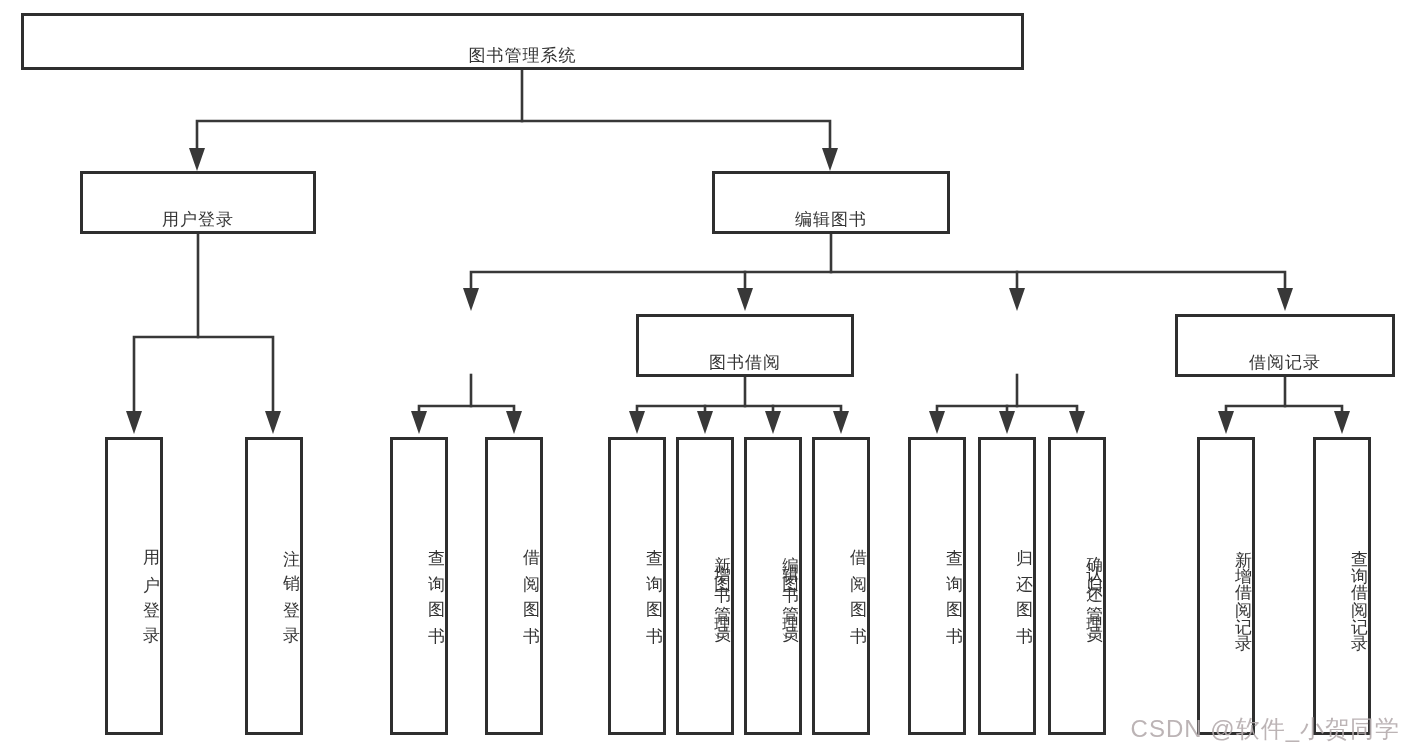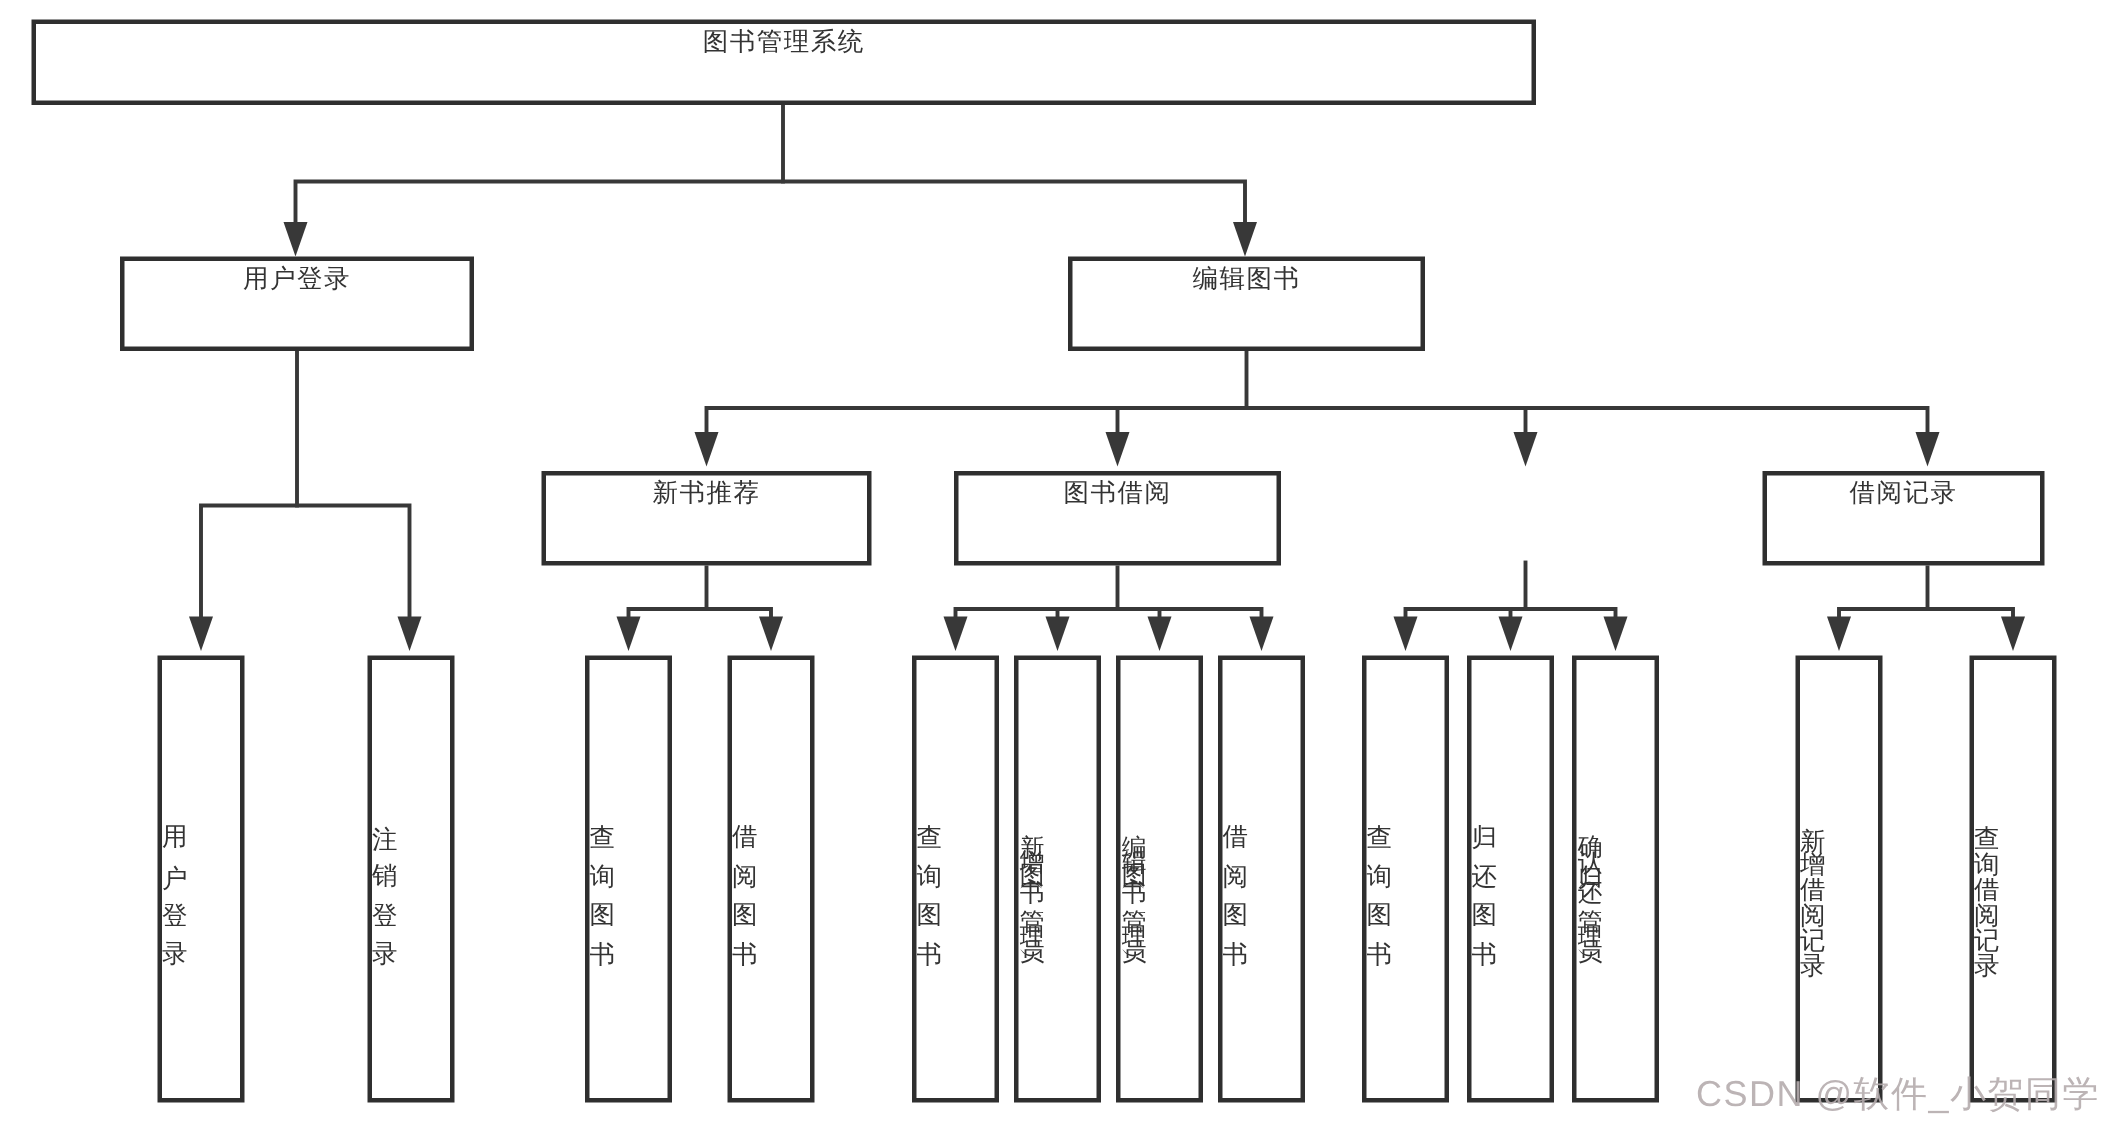--- a/index.html
+++ b/index.html
@@ -20,21 +20,21 @@
     left: 0;
     top: 0;
     z-index: 0;
   }
   .node {
     position: absolute;
     box-sizing: border-box;
     background: #ffffff;
     border: 3px solid #2f2f2f;
     display: flex;
-    align-items: flex-start;
+    align-items: flex-end;
     justify-content: center;
     color: #333333;
     font-size: 17px;
     letter-spacing: 1px;
     z-index: 1;
     white-space: nowrap;
   }
   .hnode { height: 63px; }
   .leaf {
     top: 437px;
@@ -128,27 +128,24 @@
     <span>图书管理系统</span>
   </div>
 
   <div class="node hnode" style="left:80px; top:171px; width:236px;">
     <span>用户登录</span>
   </div>
   <div class="node hnode" style="left:712px; top:171px; width:238px;">
     <span>编辑图书</span>
   </div>
 
-  <div class="node hnode" style="left:361px; top:314px; width:220px;">
-    <span>新书推荐</span>
-  </div>
   <div class="node hnode" style="left:636px; top:314px; width:218px;">
     <span>图书借阅</span>
   </div>
-  <div class="node hnode" style="left:1175px; top:314px; width:188px;">
+  <div class="node hnode" style="left:1175px; top:314px; width:220px;">
     <span>借阅记录</span>
   </div>
 
   <div class="node leaf" style="left:105px;">用户登录</div>
   <div class="node leaf" style="left:245px;">注销登录</div>
 
   <div class="node leaf" style="left:390px;">查询图书</div>
   <div class="node leaf" style="left:485px;">借阅图书</div>
 
   <div class="node leaf" style="left:608px;">查询图书</div>

